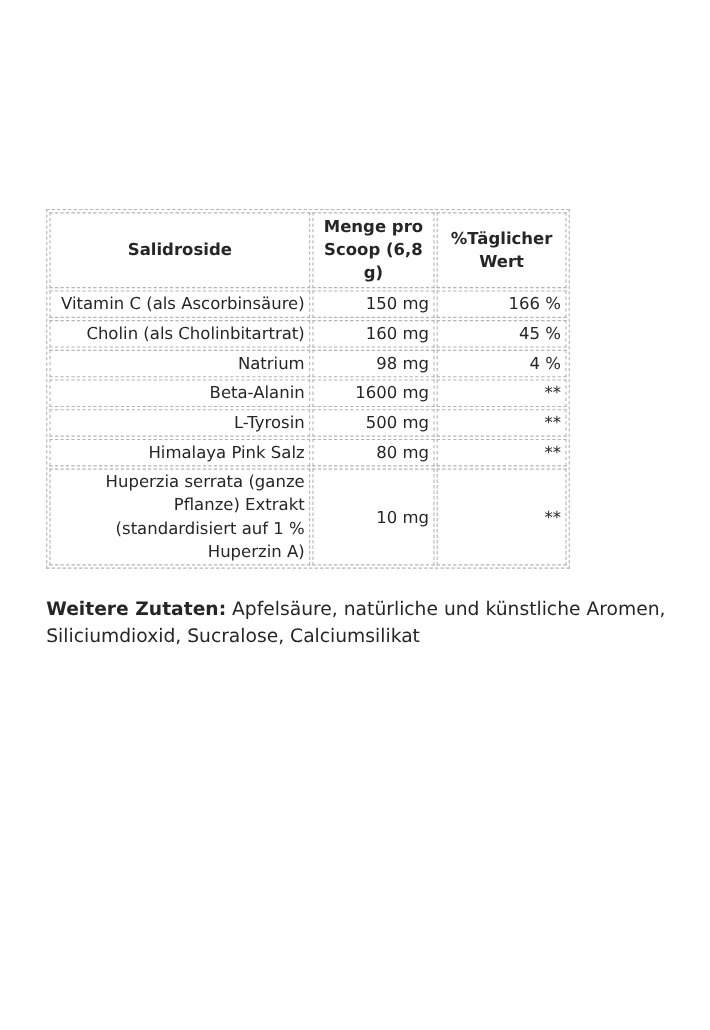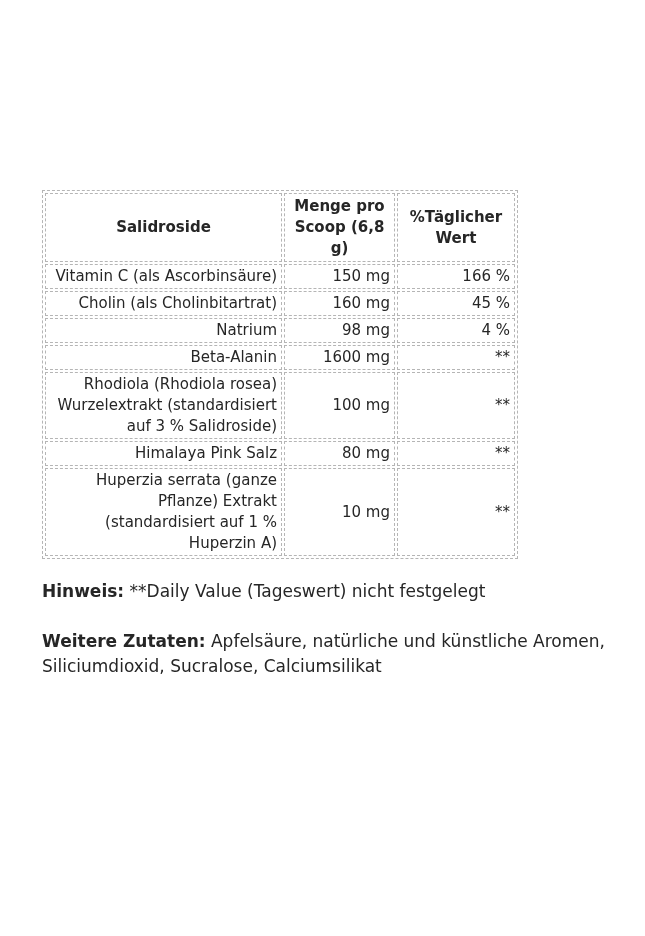--- a/index.html
+++ b/index.html
@@ -91,38 +91,35 @@
           <td>Natrium</td>
           <td>98 mg</td>
           <td>4 %</td>
         </tr>
         <tr>
           <td>Beta-Alanin</td>
           <td>1600 mg</td>
           <td>**</td>
         </tr>
         <tr>
-          <td>Rhodiola (Rhodiola rosea) Wurzelextrakt (standardisiert auf 3 % Salidroside)</td>
-          <td>100 mg</td>
+          <td>L-Tyrosin</td>
+          <td>500 mg</td>
           <td>**</td>
         </tr>
         <tr>
           <td>Himalaya Pink Salz</td>
           <td>80 mg</td>
           <td>**</td>
         </tr>
         <tr>
           <td>Huperzia serrata (ganze Pflanze) Extrakt (standardisiert auf 1 % Huperzin A)</td>
           <td>10 mg</td>
           <td>**</td>
         </tr>
       </tbody>
   </table>
 
-  <p class="note">
-    <span class="b">Hinweis:</span><span> **Daily Value (Tageswert) nicht festgelegt</span>
-  </p>
 
   <p class="ingredients">
     <span class="b">Weitere Zutaten:</span><span> Apfelsäure, natürliche und künstliche Aromen, Siliciumdioxid, Sucralose, Calciumsilikat</span>
   </p>
 
 </div>
 
 </body></html>

